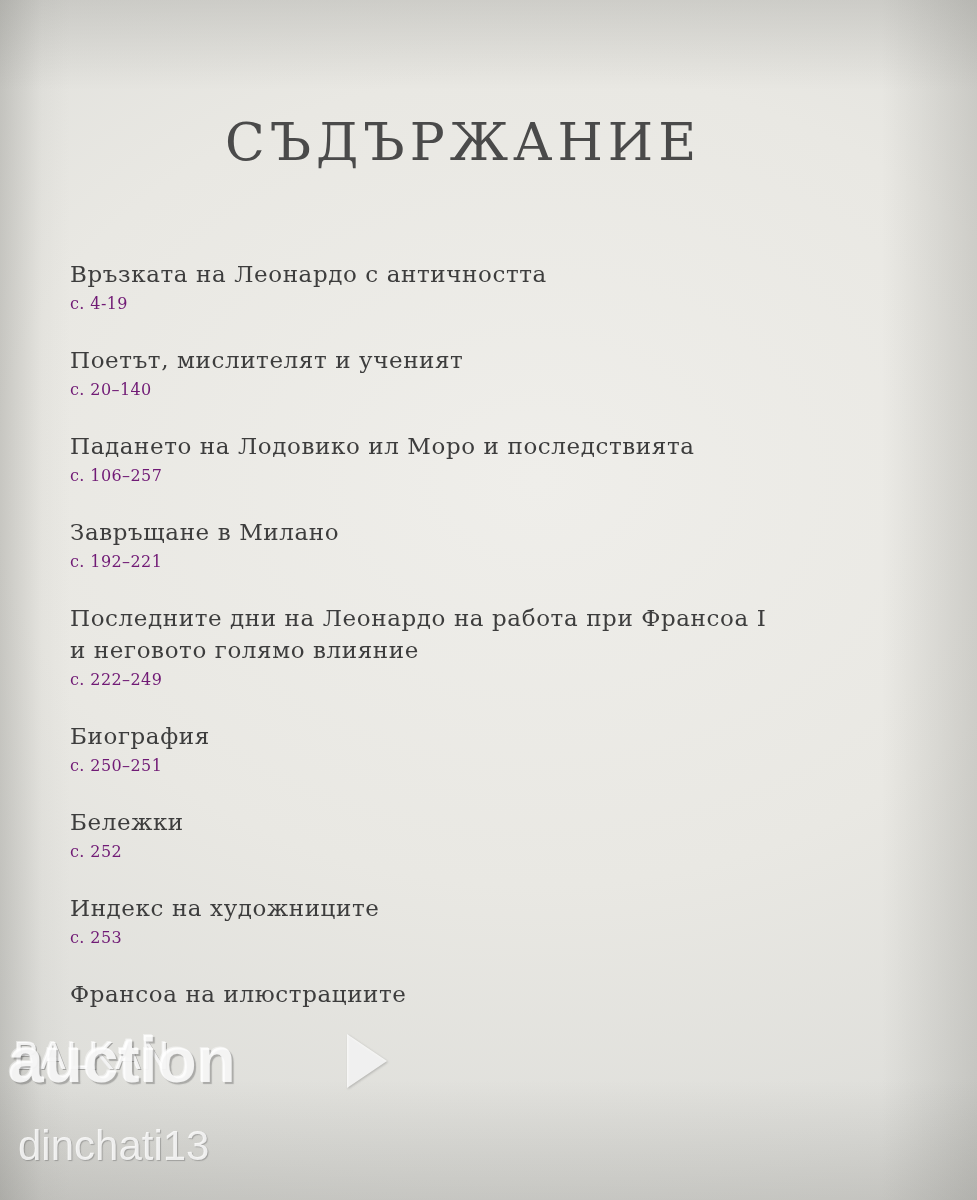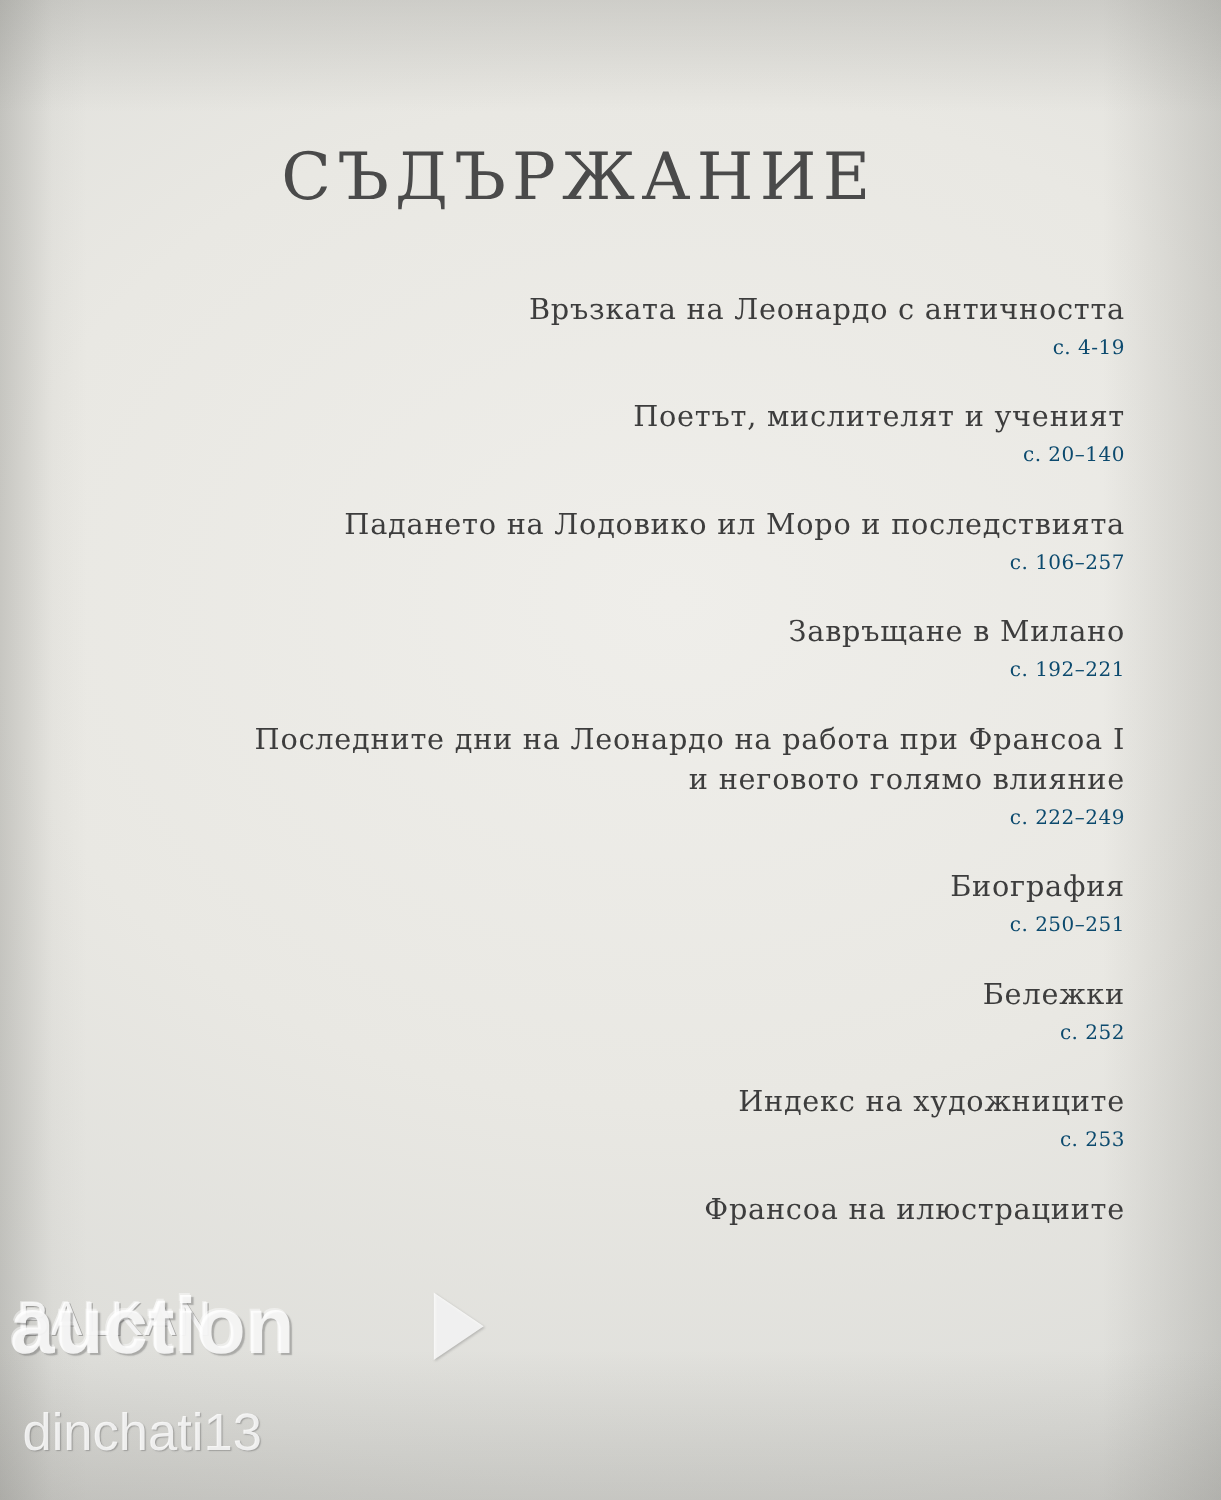--- a/index.html
+++ b/index.html
@@ -75,39 +75,39 @@
     font-size: 52px;
     letter-spacing: 5px;
     color: #4a4a4a;
     font-family: "DejaVu Serif", serif;
     font-weight: 400;
   }
 
   .toc-list {
     position: absolute;
     left: 70px;
-    top: 232px;
+    top: 258px;
     width: 830px;
-    text-align: right;
+    text-align: left;
   }
 
   .toc-entry {
     margin-bottom: 26px;
   }
   .toc-entry .entry-title {
     font-size: 23px;
     line-height: 32px;
     color: #3d3d3d;
     letter-spacing: 0.6px;
     font-family: "DejaVu Serif", serif;
   }
   .toc-entry .entry-pages {
     font-size: 16px;
     line-height: 28px;
-    color: #0c4a6e;
+    color: #701a75;
     letter-spacing: 0.4px;
     font-family: "DejaVu Serif", serif;
   }
 
   
   .watermark {
     position: absolute;
     pointer-events: none;
     user-select: none;
   }

